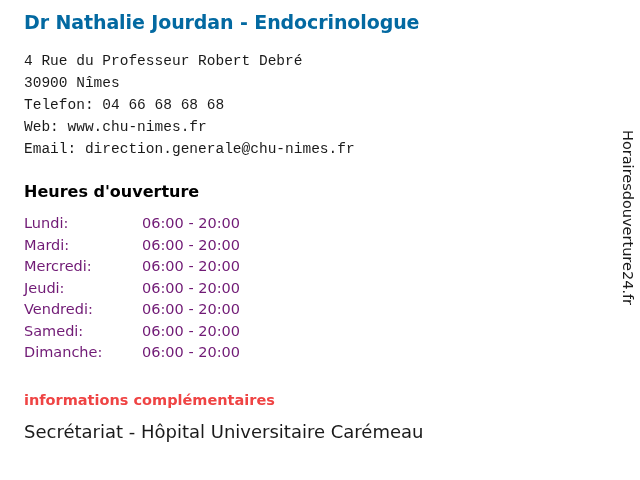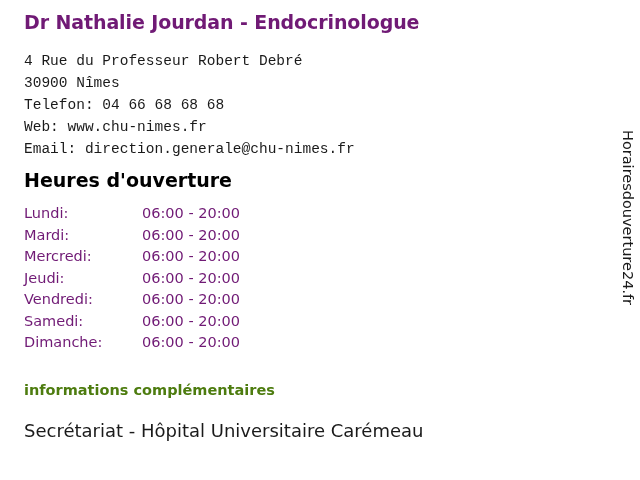--- a/index.html
+++ b/index.html
@@ -27,34 +27,34 @@
     left: 24px;
     top: 10px;
     width: 560px;
   }
   .title {
     font-size: 19px;
     font-weight: bold;
     letter-spacing: -0.1px;
     margin: 0 0 16px 0;
     line-height: 24px;
-    color: #701a75;
+    color: #0369a1;
   }
   .addr-line {
     font-size: 14.5px;
     line-height: 22px;
     color: #1a1a1a;
     white-space: nowrap;
     font-family: Liberation Mono, monospace;
   }
   .section-heading {
-    font-size: 19px;
+    font-size: 16px;
     font-weight: bold;
     color: #000000;
-    margin-top: 9px;
+    margin-top: 22px;
     margin-bottom: 12px;
   }
   table.hours {
     border-collapse: collapse;
     margin: 0;
     padding: 0;
   }
   table.hours td {
     font-size: 14.5px;
     line-height: 21.5px;
@@ -63,23 +63,23 @@
     vertical-align: top;
     white-space: nowrap;
   }
   td.day {
     width: 118px;
     padding-right: 4px;
   }
   .extra-heading {
     font-size: 14.5px;
     font-weight: bold;
-    color: #4d7c0f;
+    color: #ef4444;
     margin-top: 28px;
-    margin-bottom: 22px;
+    margin-bottom: 13px;
   }
   .extra-text {
     font-size: 18px;
     line-height: 21px;
     color: #1a1a1a;
   }
   .sidebar-label {
     position: absolute;
     right: 4px;
     top: 130px;

